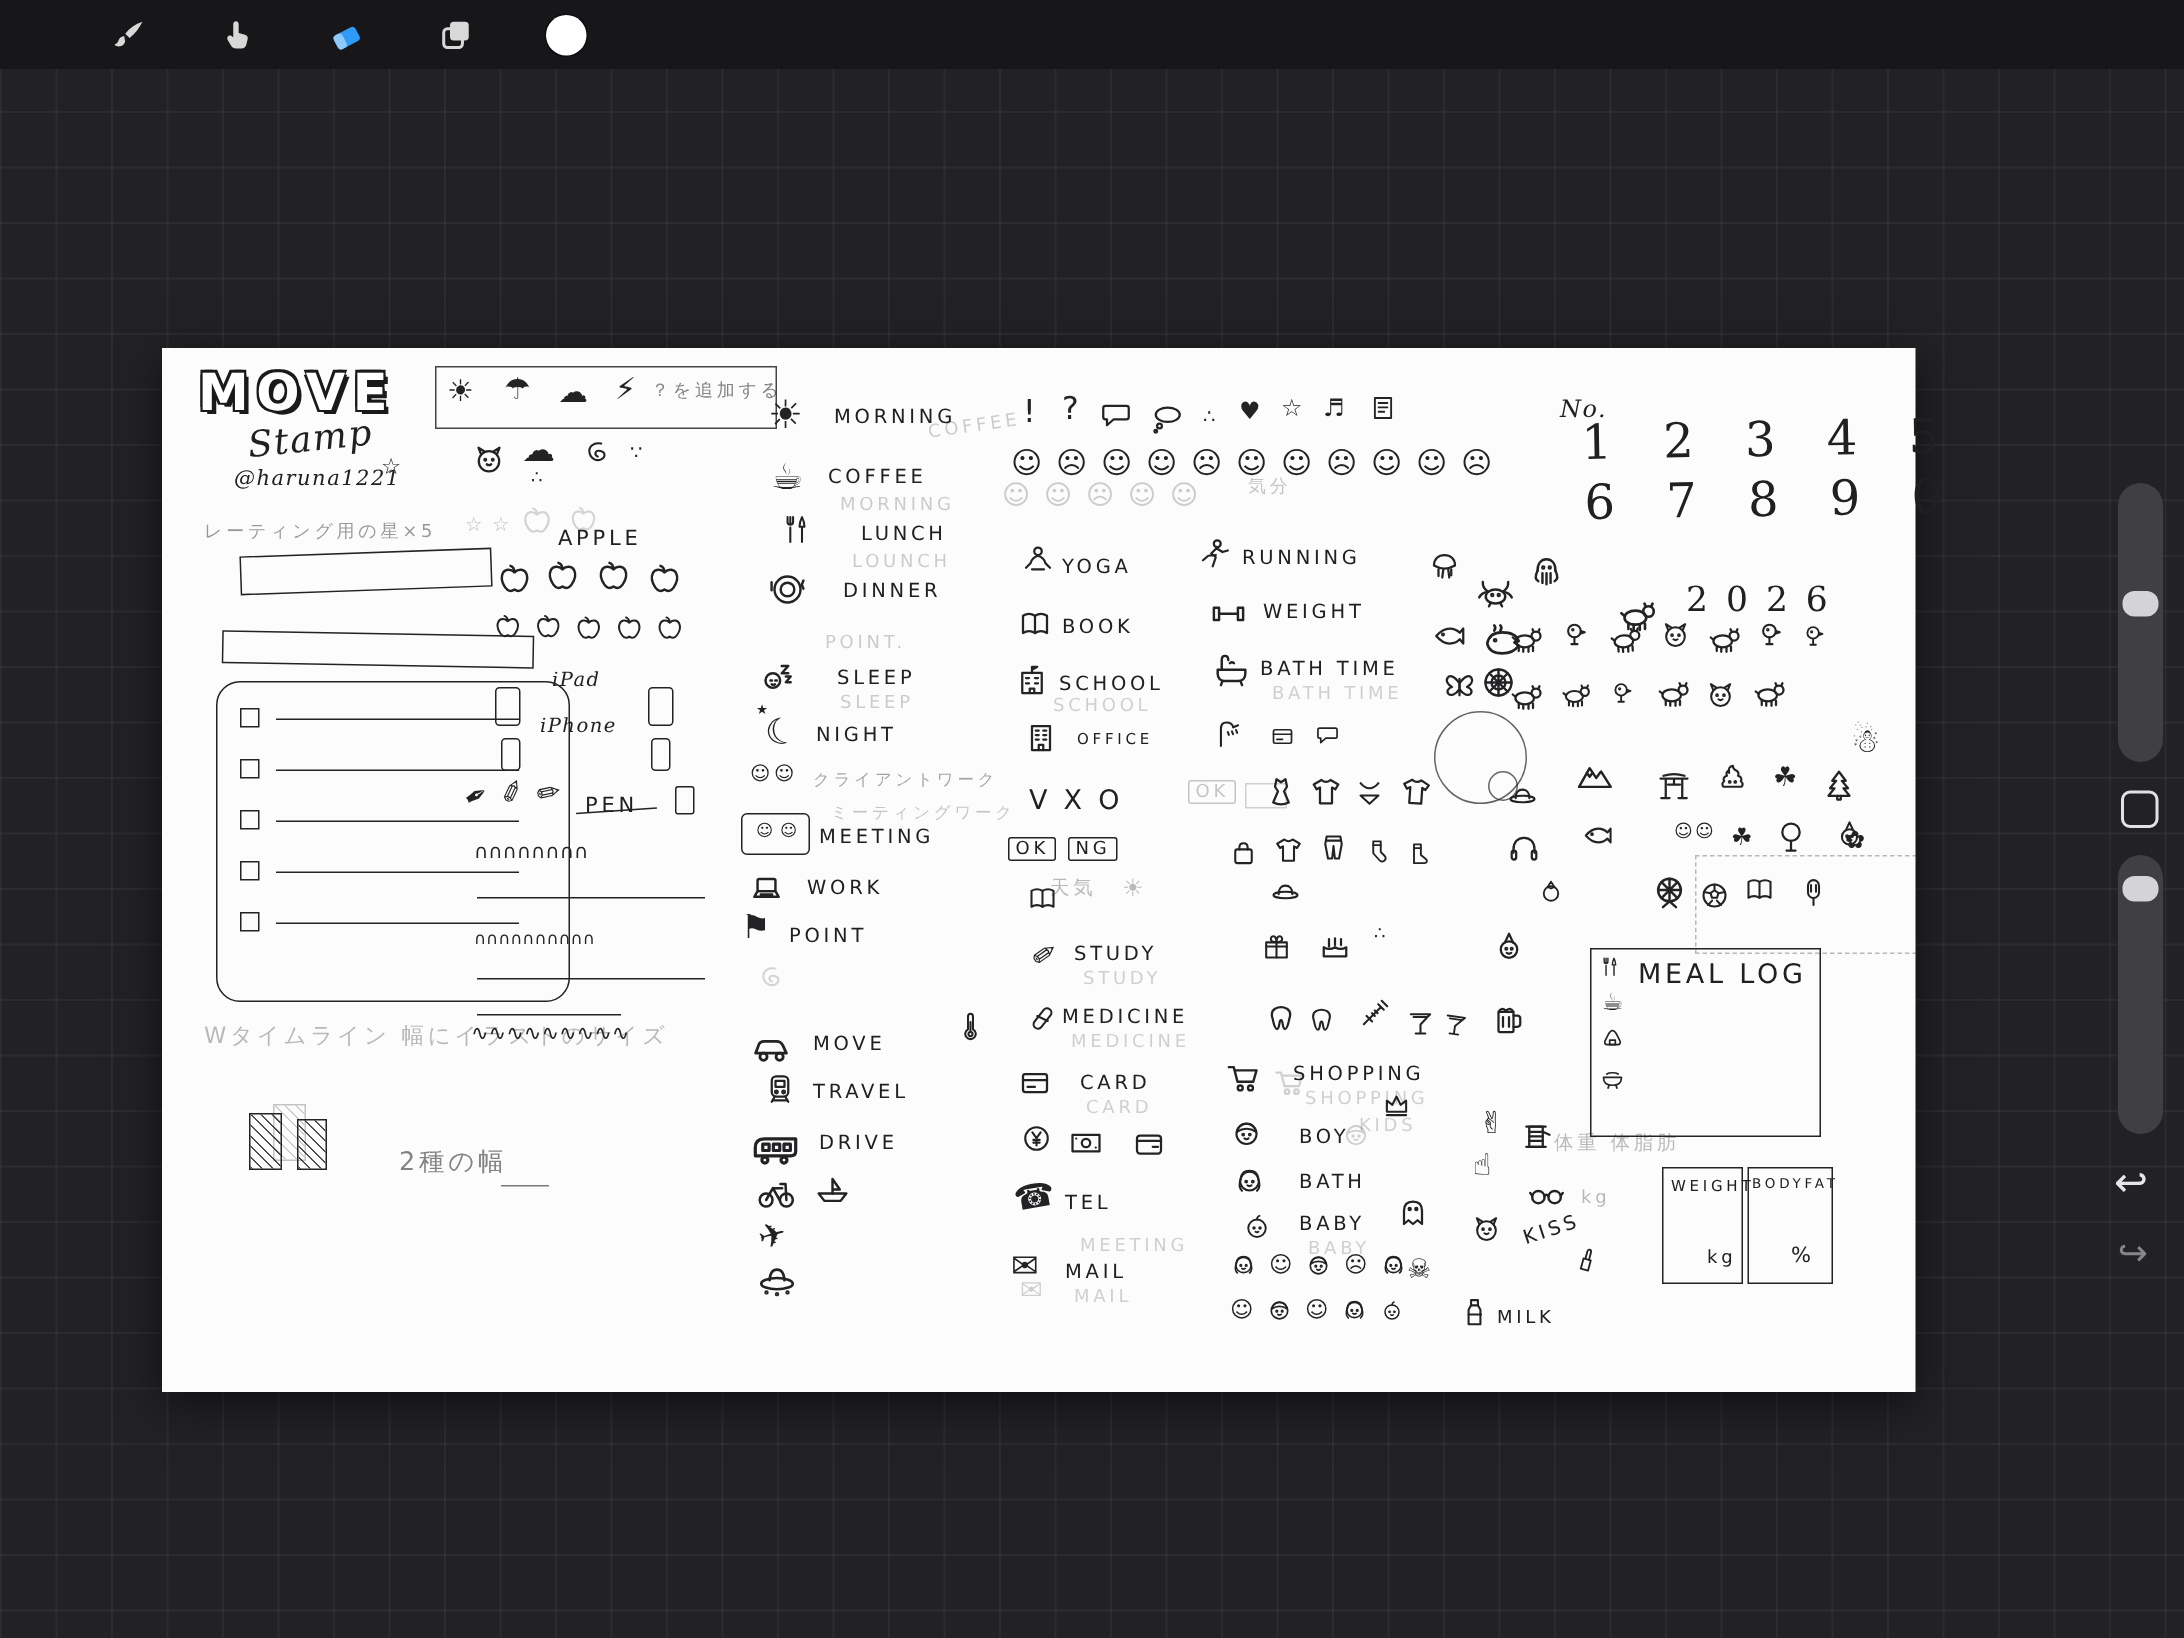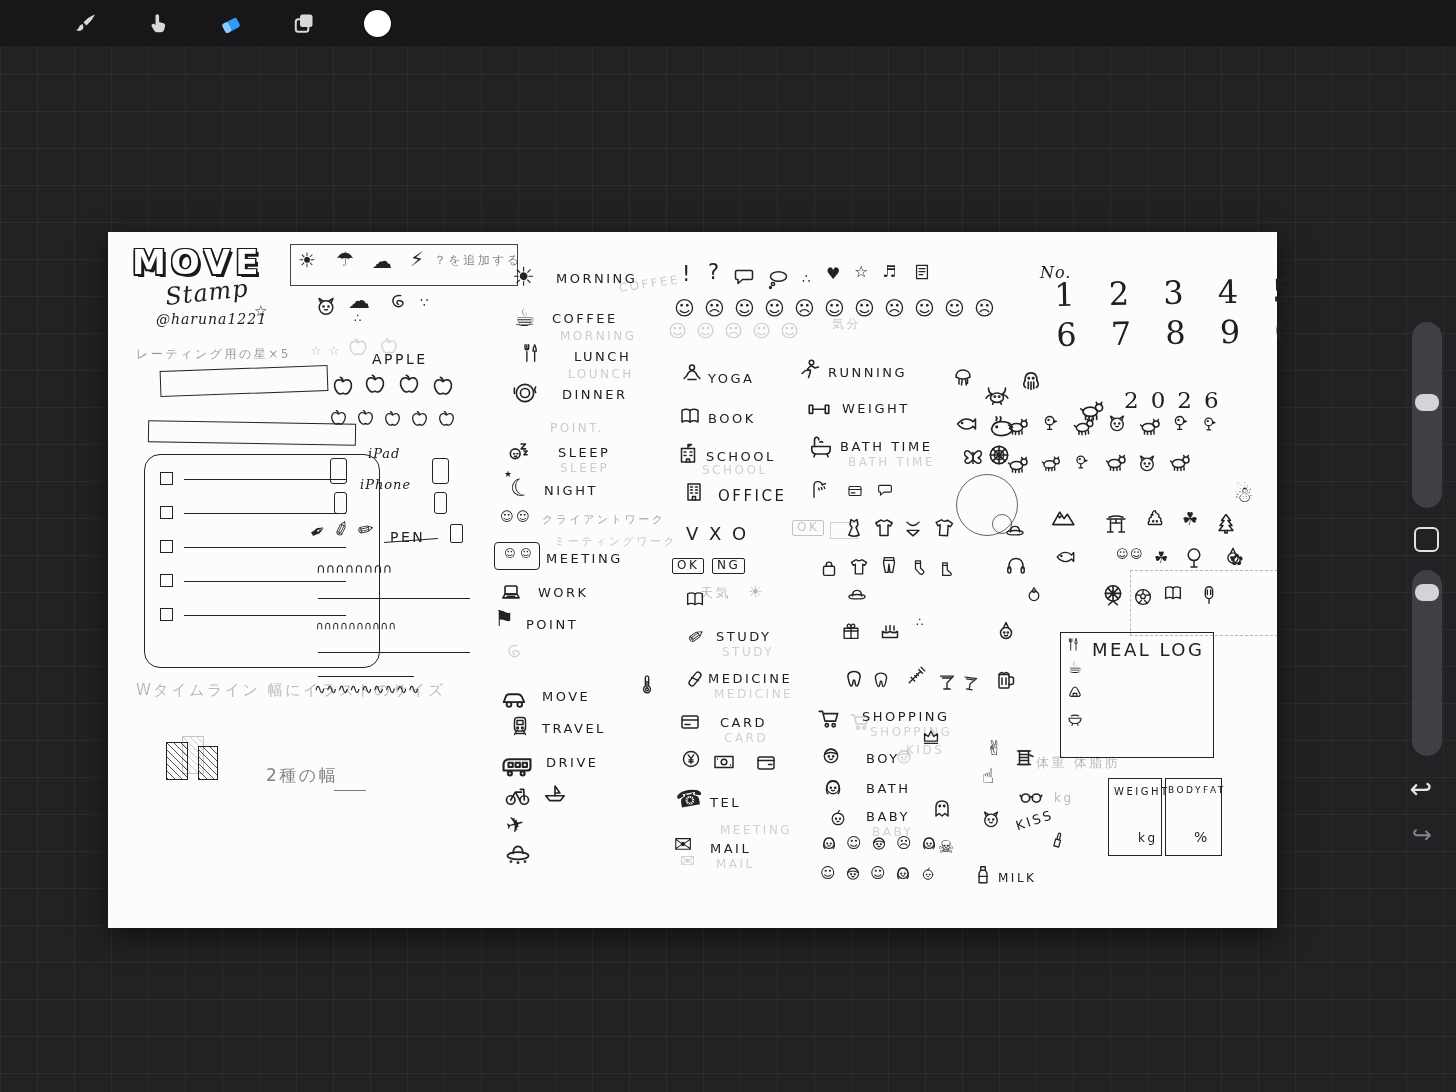--- a/index.html
+++ b/index.html
@@ -117,21 +117,21 @@
       <div class="lab" style="left: 434px; top: 490px; font-size: 13px;">TRAVEL</div>
       <div class="lab" style="left: 438px; top: 524px; font-size: 13px;">DRIVE</div>
       <div class="lab" style="left: 600px; top: 140px; font-size: 13px;">YOGA</div>
       <div class="lab" style="left: 720px; top: 134px; font-size: 13px;">RUNNING</div>
       <div class="lab" style="left: 600px; top: 180px; font-size: 13px;">BOOK</div>
       <div class="lab" style="left: 734px; top: 170px; font-size: 13px;">WEIGHT</div>
       <div class="lab" style="left: 598px; top: 218px; font-size: 13px;">SCHOOL</div>
       <div class="lab" style="left: 594px; top: 232px; font-size: 12px; opacity: 0.2;">SCHOOL</div>
       <div class="lab" style="left: 732px; top: 208px; font-size: 13px;">BATH TIME</div>
       <div class="lab" style="left: 740px; top: 224px; font-size: 12px; opacity: 0.2;">BATH TIME</div>
-      <div class="lab" style="left: 610px; top: 256px; font-size: 15px;">OFFICE</div>
+      <div class="lab" style="left: 610px; top: 256px; font-size: 10px;">OFFICE</div>
       <div class="lab" style="left: 578px; top: 292px; font-size: 18px;">V X O</div>
       <div class="lab box" style="left: 564px; top: 326px; font-size: 12px;">OK</div>
       <div class="lab box" style="left: 604px; top: 326px; font-size: 12px;">NG</div>
       <div class="lab box" style="left: 684px; top: 288px; font-size: 12px; opacity: 0.25;">OK</div>
       <div class="lab" style="left: 592px; top: 354px; font-size: 13px; opacity: 0.3;">天気</div>
       <div class="lab" style="left: 608px; top: 398px; font-size: 13px;">STUDY</div>
       <div class="lab" style="left: 614px; top: 414px; font-size: 12px; opacity: 0.2;">STUDY</div>
       <div class="lab" style="left: 600px; top: 440px; font-size: 13px;">MEDICINE</div>
       <div class="lab" style="left: 606px; top: 456px; font-size: 12px; opacity: 0.2;">MEDICINE</div>
       <div class="lab" style="left: 612px; top: 484px; font-size: 13px;">CARD</div>

